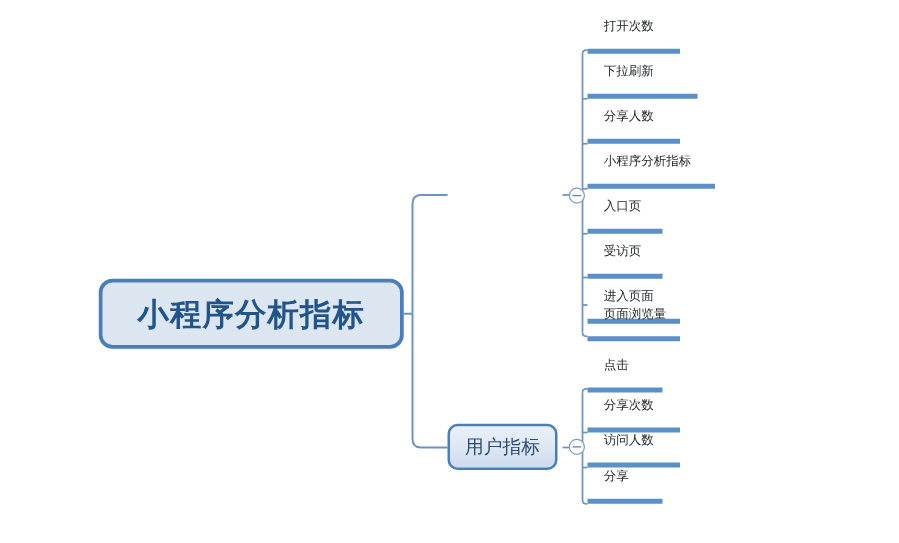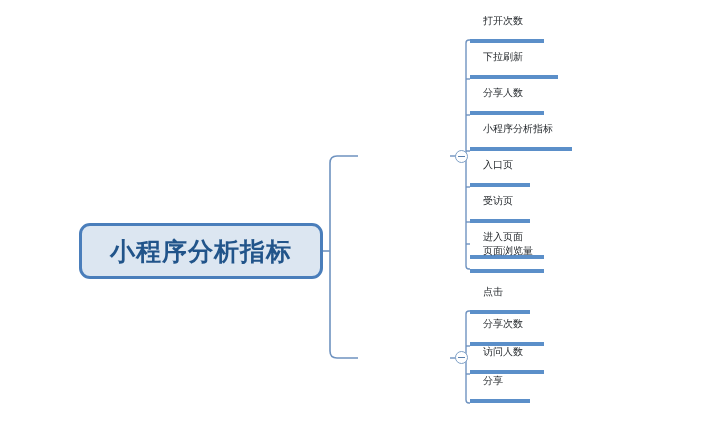--- a/index.html
+++ b/index.html
@@ -146,20 +146,23 @@
       <path d="M466 374 H470"></path>
     </g>
   </svg>
 
   <div class="root-node">
     <span class="root-label">小程序分析指标</span>
   </div>
 
   <div class="collapse-toggle toggle-overview"></div>
 
+  <div class="branch-node node-user">
+    <span class="branch-label">用户指标</span>
+  </div>
   <div class="collapse-toggle toggle-user"></div>
 
   <div class="leaf" style="top:14px">
     <span class="leaf-text">打开次数</span>
     <span class="leaf-underline" style="top:25px;width:74px"></span>
   </div>
   <div class="leaf" style="top:50px">
     <span class="leaf-text">下拉刷新</span>
     <span class="leaf-underline" style="top:25px;width:88px"></span>
   </div>

